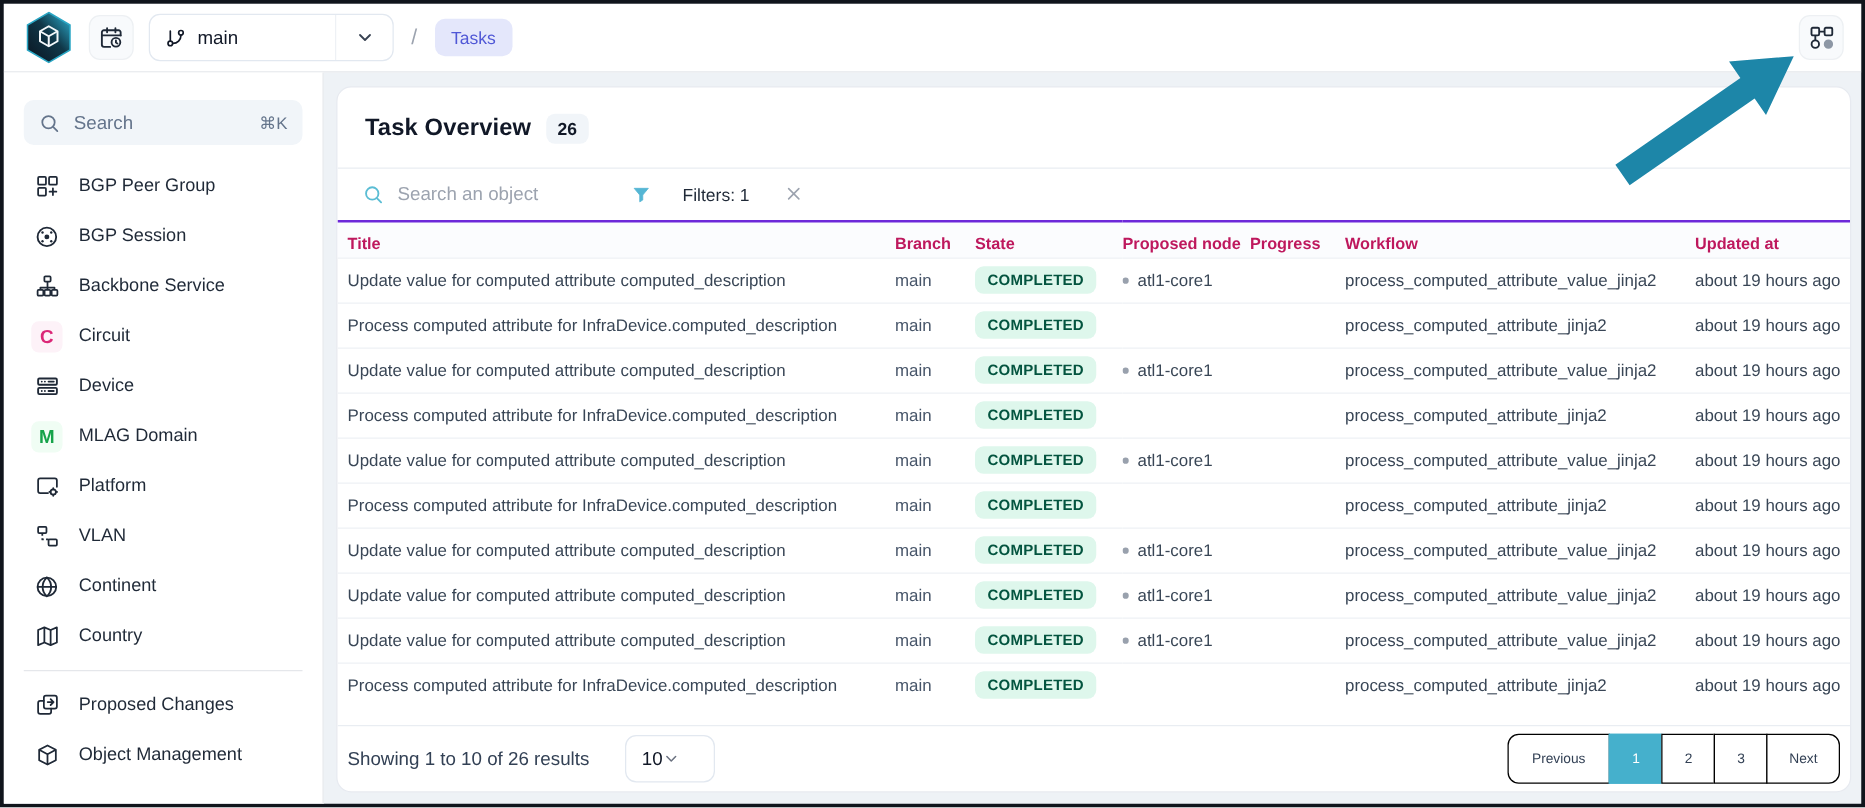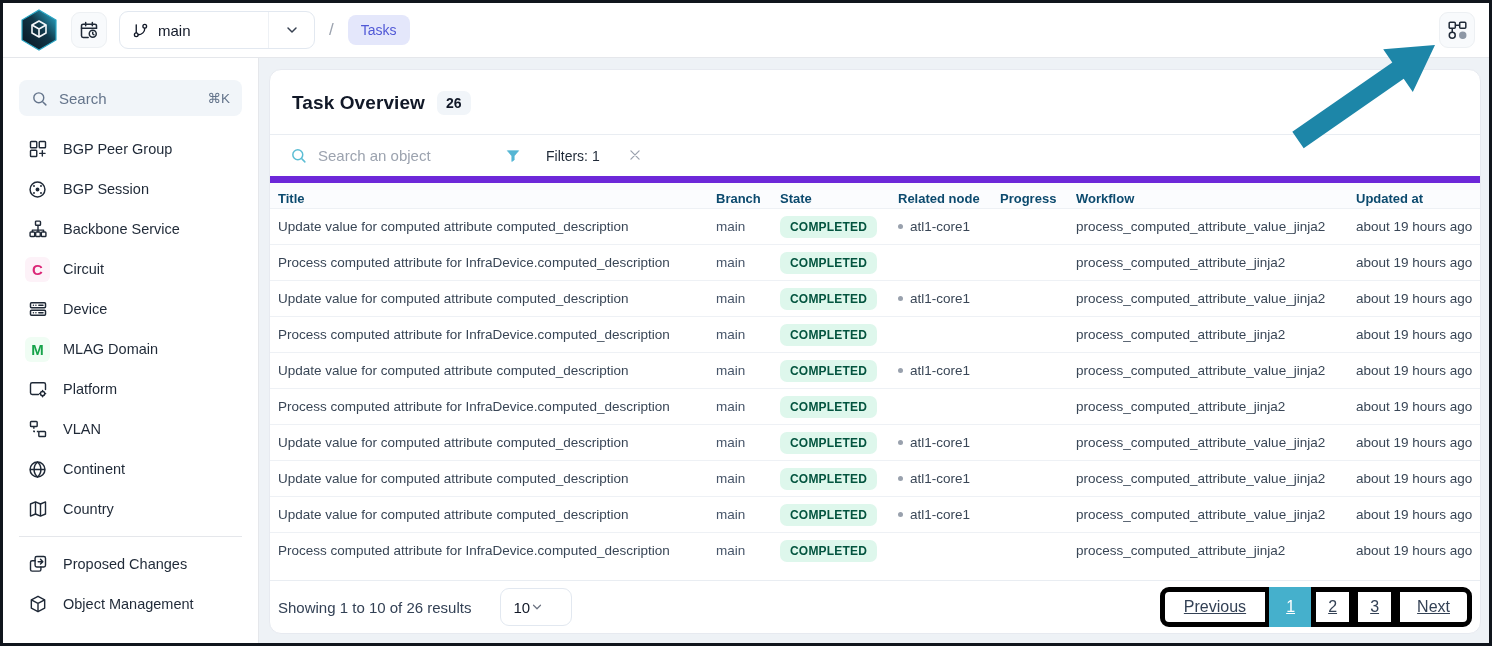--- a/index.html
+++ b/index.html
@@ -37,35 +37,35 @@
   .page-title { font-size: 19px; font-weight: 700; color: #111827; letter-spacing: .1px; }
   .count-badge { background: #f1f5f9; border-radius: 7px; padding: 4px 9px; font-size: 14px; font-weight: 600; color: #111827; }
   .filter-row { border-top: 1px solid #e9edf2; padding: 12px 20px; display: flex; align-items: center; }
   .obj-search { display: flex; gap: 11px; width: 215px; }
   .obj-search input { border: none; outline: none; font-size: 15px; color: #111827; width: 165px; font-family: "Liberation Sans", sans-serif; }
   .obj-search input::placeholder { color: #9ca3af; }
   .filters { display: flex; align-items: flex-start; gap: 25px; font-size: 14px; color: #1f2937; }
   .filters .x { color: #9ca3af; display: flex; cursor: pointer; margin-left: 3px; }
 
   table { width: 100%; border-collapse: collapse; table-layout: fixed; }
-  thead th { height: 29px; background: #fbfcfe; font-size: 13px; font-weight: 700; color: #0c4a6e; text-align: left; padding: 6px 8px 0 0; border-top: 7px solid #6d28d9; border-bottom: 1px solid #eef1f5; white-space: nowrap; }
+  thead th { height: 29px; background: #fbfcfe; font-size: 13px; font-weight: 700; color: #be185d; text-align: left; padding: 6px 8px 0 0; border-top: 2px solid #6d28d9; border-bottom: 1px solid #eef1f5; white-space: nowrap; }
   thead th:first-child { padding-left: 8px; }
   tbody td { height: 36px; border-bottom: 1px solid #eef1f5; font-size: 13.5px; color: #394656; padding: 0 8px 0 0; white-space: nowrap; overflow: hidden; }
   tbody td:first-child { padding-left: 8px; }
   tbody tr:last-child td { border-bottom: none; }
   td.branch { color: #475569; }
   .state-badge { display: inline-block; background: #def7ec; color: #03543f; font-size: 12px; font-weight: 700; padding: 4px 10px; border-radius: 7px; letter-spacing: .2px; }
   .node-dot { display: inline-block; width: 5px; height: 5px; border-radius: 50%; background: #99a1ad; margin-right: 7px; vertical-align: 2px; }
 
   .card-footer { margin-top: auto; border-top: 1px solid #e9edf2; padding: 6px 8px; display: flex; align-items: center; min-height: 52px; }
   .results { font-size: 15px; color: #334155; }
   .page-size { margin-left: 29px; width: 72px; height: 38px; border: 1px solid #e2e8f0; border-radius: 9px; display: flex; align-items: center; padding: 0 12px; font-size: 15px; color: #111827; cursor: pointer; background: #fff; }
   .page-size .chev { color: #6b7280; display: flex; }
   .pagination { margin-left: auto; display: flex; }
-  .page-btn { min-width: 43px; height: 40px; border: 5px solid #000000; background: #fff; display: flex; align-items: center; justify-content: center; font-size: 16px; color: #334155; margin-left: -1px; cursor: pointer; font-family: "Liberation Sans", sans-serif; text-decoration: underline; }
+  .page-btn { min-width: 43px; height: 40px; border: 1px solid #000000; background: #fff; display: flex; align-items: center; justify-content: center; font-size: 11px; color: #334155; margin-left: -1px; cursor: pointer; font-family: "Liberation Sans", sans-serif; }
   .page-btn.prev { border-radius: 9px 0 0 9px; padding: 0 19px; margin-left: 0; }
   .page-btn.next { border-radius: 0 9px 9px 0; padding: 0 17px; }
   .page-btn.active { background: #45b0cc; border-color: #45b0cc; color: #fff; }
 
   .annotation-arrow { position: absolute; left: 1287px; top: 37px; width: 150px; height: 110px; pointer-events: none; z-index: 50; }
 
   svg { display: block; }
 </style>
 </head>
 <body>
@@ -301,21 +301,21 @@
               <col style="width:102px">
               <col style="width:76px">
               <col style="width:280px">
               <col>
           </colgroup>
           <thead>
             <tr>
               <th>Title</th>
               <th>Branch</th>
               <th>State</th>
-              <th>Related node</th>
+              <th>Proposed node</th>
               <th>Progress</th>
               <th>Workflow</th>
               <th>Updated at</th>
             </tr>
           </thead>
           <tbody>
             <tr>
               <td>Update value for computed attribute computed_description</td>
               <td class="branch">main</td>
               <td><span class="state-badge">COMPLETED</span></td>

